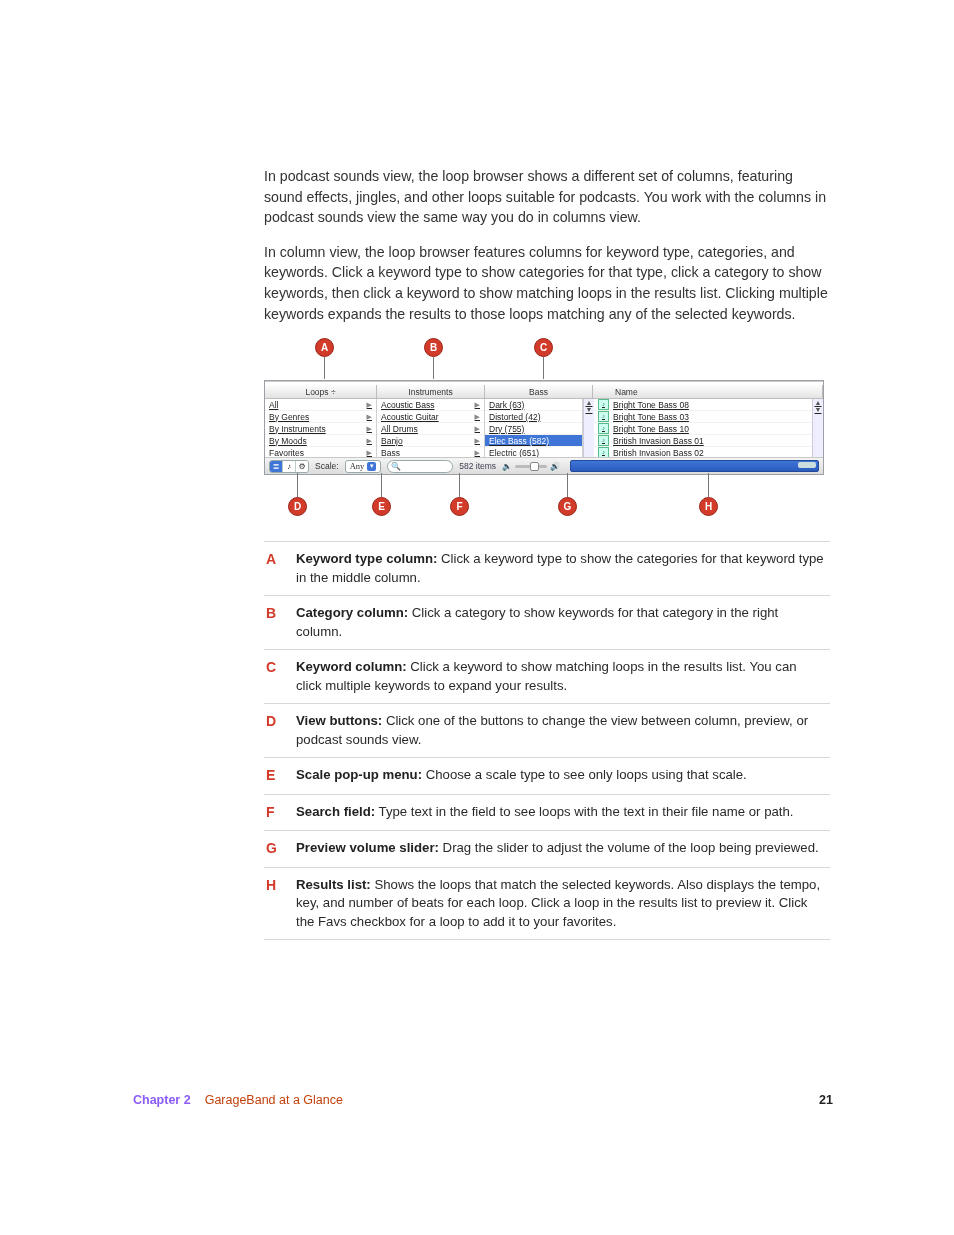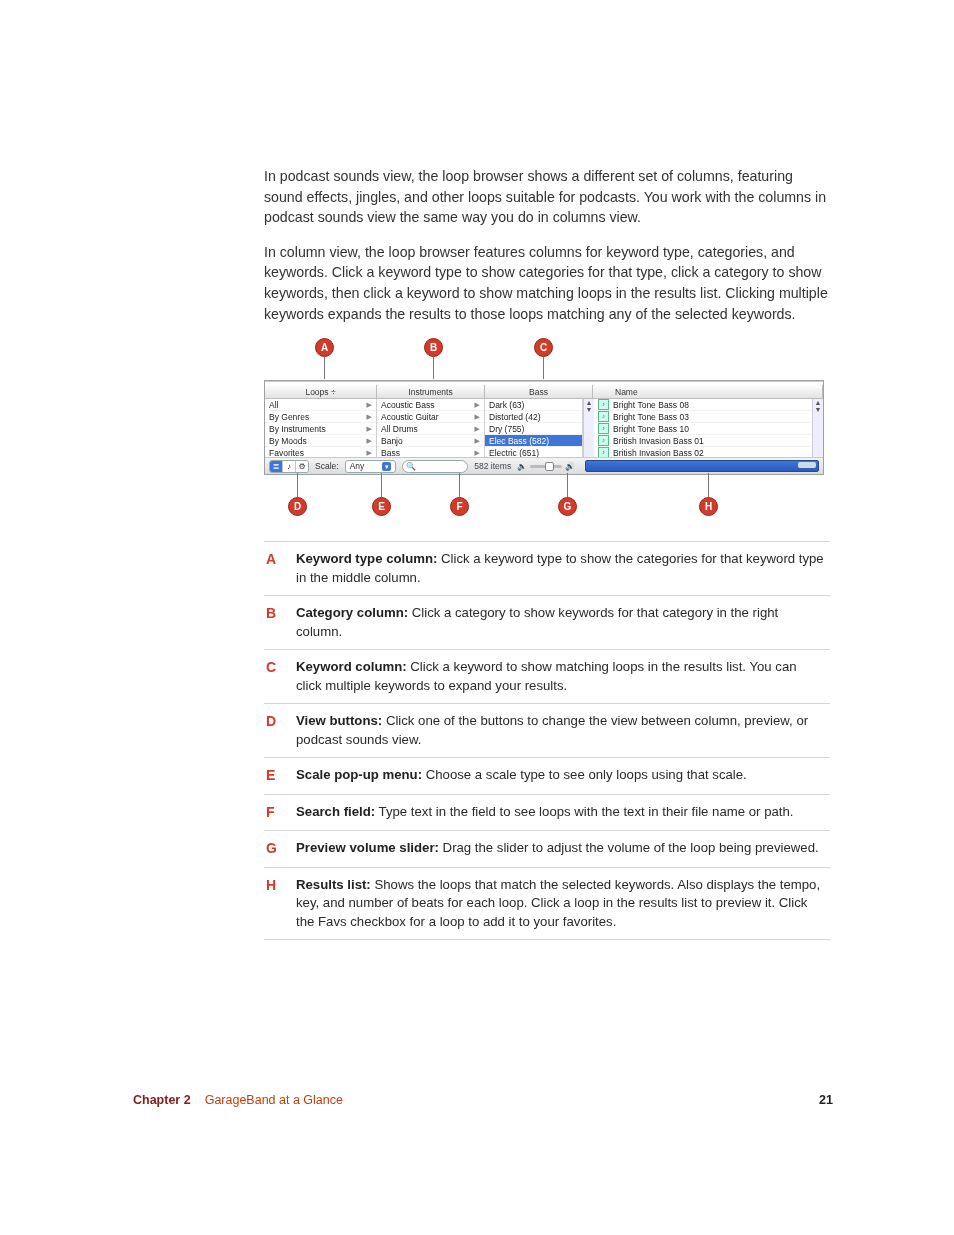--- a/index.html
+++ b/index.html
@@ -80,20 +80,21 @@
     border-right: 1px solid #bdbdbd;
     border-bottom: 1px solid #bdbdbd;
     font-size: 8.5px;
     text-align: center;
     line-height: 14px;
     color: #333;
   }
   .cols {
     display: flex;
     height: 58px;
+    text-decoration: underline;
   }
   .col {
     border-right: 1px solid #d0d0d0;
     overflow: hidden;
     position: relative;
     font-size: 8.5px;
   }
   .col .row, .results .row {
     display: flex;
     align-items: center;
@@ -122,21 +123,21 @@
     align-items: center;
     padding: 0 4px;
     gap: 6px;
     font-size: 8.5px;
     color: #333;
   }
   .viewbtns { display:flex; border:1px solid #9aa; border-radius:3px; overflow:hidden; height:11px;}
   .viewbtns span { width:12px; text-align:center; font-size:8px; line-height:11px; background:#fff; border-right:1px solid #bcc;}
   .viewbtns span.active { background:#3e75d6; color:#fff;}
   .viewbtns span:last-child{border-right:none;}
-  .scalebox { border:1px solid #9aa; border-radius:3px; background:#fff; height:11px; padding:0 4px; display:flex; align-items:center; gap:18px;}
+  .scalebox { border:1px solid #9aa; border-radius:3px; background:#fff; height:11px; padding:0 4px; display:flex; align-items:center; gap:3px;font-family:Liberation Serif, serif;}
   .scalebox .arr { background:#3e75d6; color:#fff; font-size:7px; width:9px; text-align:center; border-radius:2px; line-height:9px;}
   .searchbox { border:1px solid #9aa; border-radius:7px; background:#fff; height:11px; width:58px; display:flex; align-items:center; padding:0 3px; color:#888;}
   .searchbox .mag { font-size:8px; }
   .items { color:#445; font-size:8.5px; }
   .vol { display:flex; align-items:center; gap:3px; }
   .vol .track { width:32px; height:3px; background:#bbb; border-radius:2px; position:relative;}
   .vol .track::after{ content:""; position:absolute; right:8px; top:-3px; width:7px; height:7px; background:#fff; border:1px solid #888; border-radius:2px;}
   .spkr { font-size:8px; color:#444;}
   .playbar { flex:1; height:10px; background:linear-gradient(#3e75d6,#2a5bbd); border:1px solid #234a99; border-radius:2px; margin-left:4px; position:relative;}
   .playbar::after{ content:""; position:absolute; right:2px; top:1px; width:18px; height:6px; background:#cdd; border-radius:2px;}
@@ -162,21 +163,21 @@
 
   .footer {
     position: absolute;
     left: 133px;
     bottom: 128px;
     width: 700px;
     font-size: 12.5px;
     display: flex;
     align-items: baseline;
   }
-  .footer .chap { font-weight:700; color:#7f1d1d; }
+  .footer .chap { font-weight:700; color:#8b5cf6; }
   .footer .chapname { color:#c2410c; margin-left:14px; }
   .footer .pg { margin-left:auto; font-weight:700; color:#222; }
 </style>
 </head>
 <body>
 
 <div class="page">
   <p class="body">In podcast sounds view, the loop browser shows a different set of columns, featuring sound effects, jingles, and other loops suitable for podcasts. You work with the columns in podcast sounds view the same way you do in columns view.</p>
   <p class="body">In column view, the loop browser features columns for keyword type, categories, and keywords. Click a keyword type to show categories for that type, click a category to show keywords, then click a keyword to show matching loops in the results list. Clicking multiple keywords expands the results to those loops matching any of the selected keywords.</p>
 

